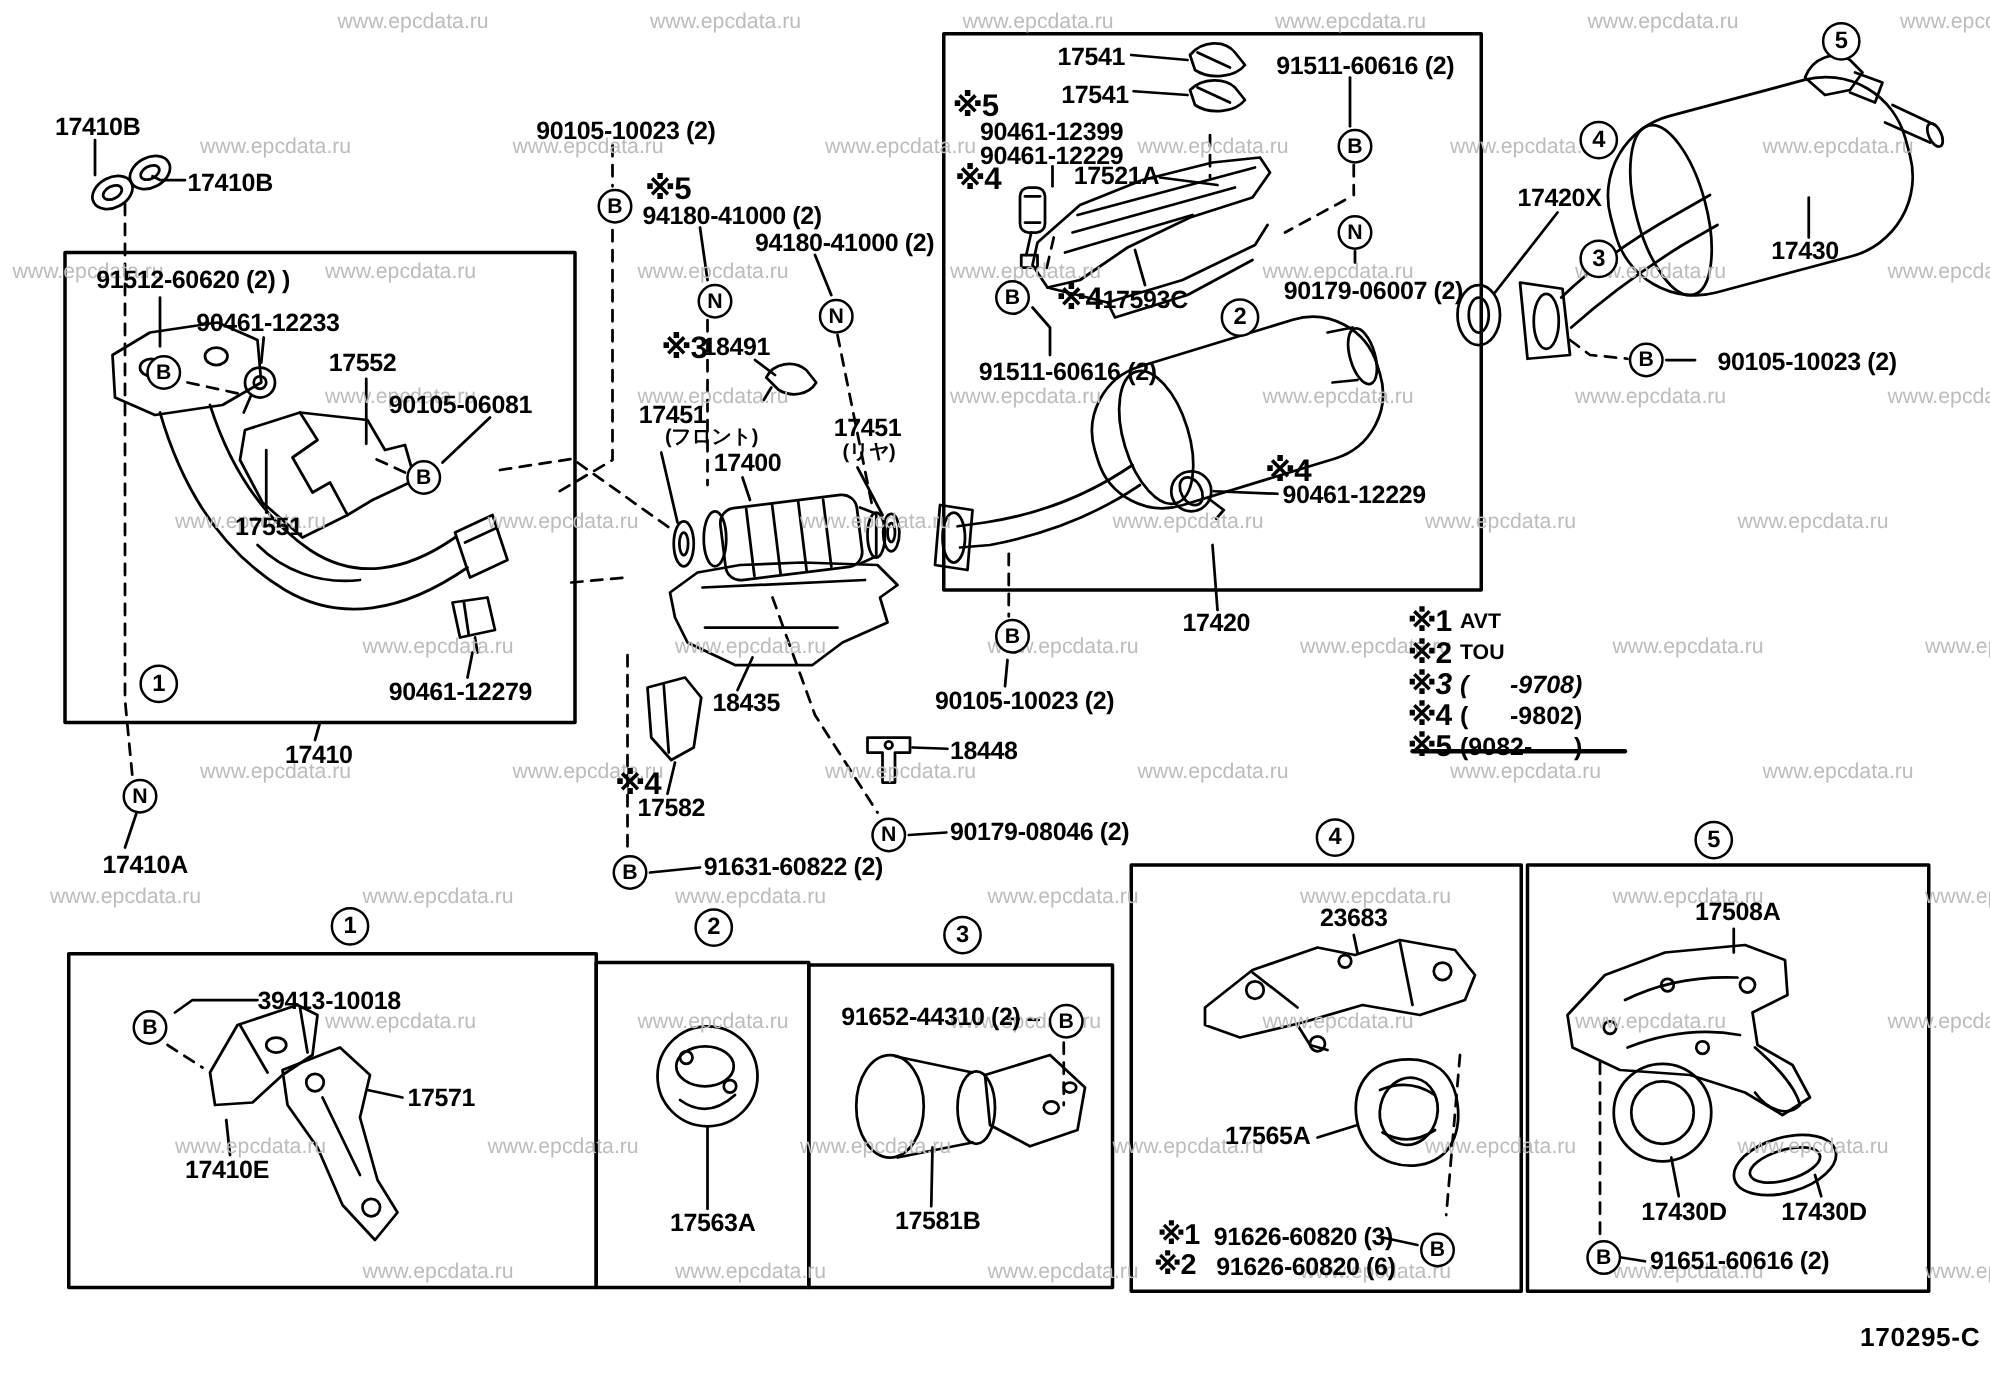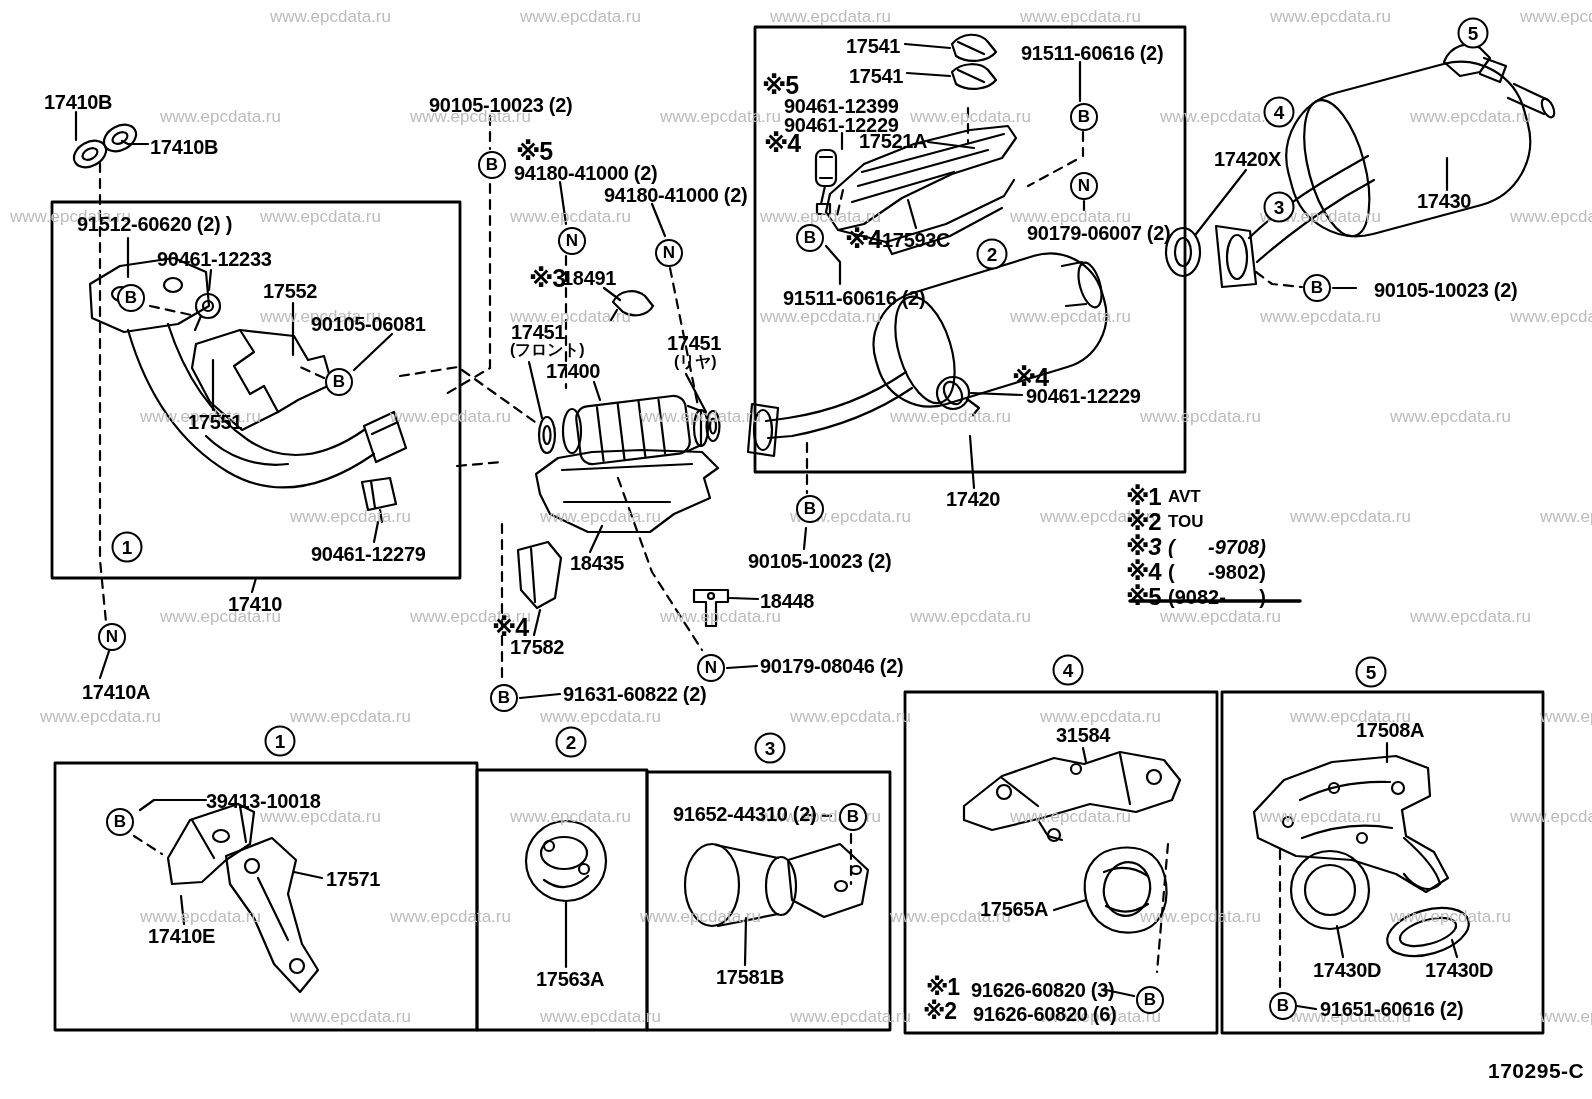--- a/index.html
+++ b/index.html
@@ -359,22 +359,22 @@
       <div class="plabel part" style="left: 157px; top: 249px;">90461-12233</div>
       <div class="plabel part" style="left: 263px; top: 281px;">17552</div>
       <div class="plabel part" style="left: 311px; top: 314px;">90105-06081</div>
       <div class="plabel part" style="left: 188px; top: 412px;">17551</div>
       <div class="plabel part" style="left: 311px; top: 544px;">90461-12279</div>
       <div class="plabel part" style="left: 228px; top: 594px;">17410</div>
       <div class="plabel part" style="left: 82px; top: 682px;">17410A</div>
       <div class="plabel marker" style="left: 529px; top: 266px;">※3</div>
       <div class="plabel part" style="left: 562px; top: 268px;">18491</div>
       <div class="plabel part" style="left: 511px; top: 322px;">17451</div>
-      <div class="plabel kana" style="left: 510px; top: 342px;">(フロント)</div>
-      <div class="plabel part" style="left: 546px; top: 361px;">17400</div>
+      <div class="plabel kana" style="left: 532px; top: 342px;">(フロント)</div>
+      <div class="plabel part" style="left: 571px; top: 361px;">17400</div>
       <div class="plabel part" style="left: 667px; top: 333px;">17451</div>
       <div class="plabel kana" style="left: 674px; top: 354px;">(リヤ)</div>
       <div class="plabel part" style="left: 570px; top: 553px;">18435</div>
       <div class="plabel marker" style="left: 492px; top: 615px;">※4</div>
       <div class="plabel part" style="left: 510px; top: 637px;">17582</div>
       <div class="plabel part" style="left: 563px; top: 684px; text-align: center;">91631-60822 (2)</div>
       <div class="plabel part" style="left: 748px; top: 551px;">90105-10023 (2)</div>
       <div class="plabel part" style="left: 760px; top: 591px;">18448</div>
       <div class="plabel part" style="left: 760px; top: 656px;">90179-08046 (2)</div>
       <div class="plabel part" style="left: 846px; top: 36px;">17541</div>
@@ -394,21 +394,21 @@
       <div class="plabel part" style="left: 946px; top: 489px;">17420</div>
       <div class="plabel part" style="left: 1214px; top: 149px;">17420X</div>
       <div class="plabel part" style="left: 1417px; top: 191px;">17430</div>
       <div class="plabel part" style="left: 1374px; top: 280px;">90105-10023 (2)</div>
       <div class="plabel part" style="left: 206px; top: 791px;">39413-10018</div>
       <div class="plabel part" style="left: 326px; top: 869px;">17571</div>
       <div class="plabel part" style="left: 148px; top: 926px;">17410E</div>
       <div class="plabel part" style="left: 536px; top: 969px;">17563A</div>
       <div class="plabel part" style="left: 673px; top: 804px;">91652-44310 (2)</div>
       <div class="plabel part" style="left: 716px; top: 967px;">17581B</div>
-      <div class="plabel part" style="left: 1056px; top: 725px;">31584</div>
+      <div class="plabel part" style="left: 1056px; top: 725px;">23683</div>
       <div class="plabel part" style="left: 980px; top: 899px;">17565A</div>
       <div class="plabel marker-sm" style="left: 926px; top: 976px;">※1</div>
       <div class="plabel part" style="left: 971px; top: 980px;">91626-60820 (3)</div>
       <div class="plabel marker-sm" style="left: 923px; top: 1000px;">※2</div>
       <div class="plabel part" style="left: 973px; top: 1004px;">91626-60820 (6)</div>
       <div class="plabel part" style="left: 1356px; top: 720px;">17508A</div>
       <div class="plabel part" style="left: 1313px; top: 960px;">17430D</div>
       <div class="plabel part" style="left: 1425px; top: 960px;">17430D</div>
       <div class="plabel part" style="left: 1320px; top: 999px;">91651-60616 (2)</div>
     </div>

